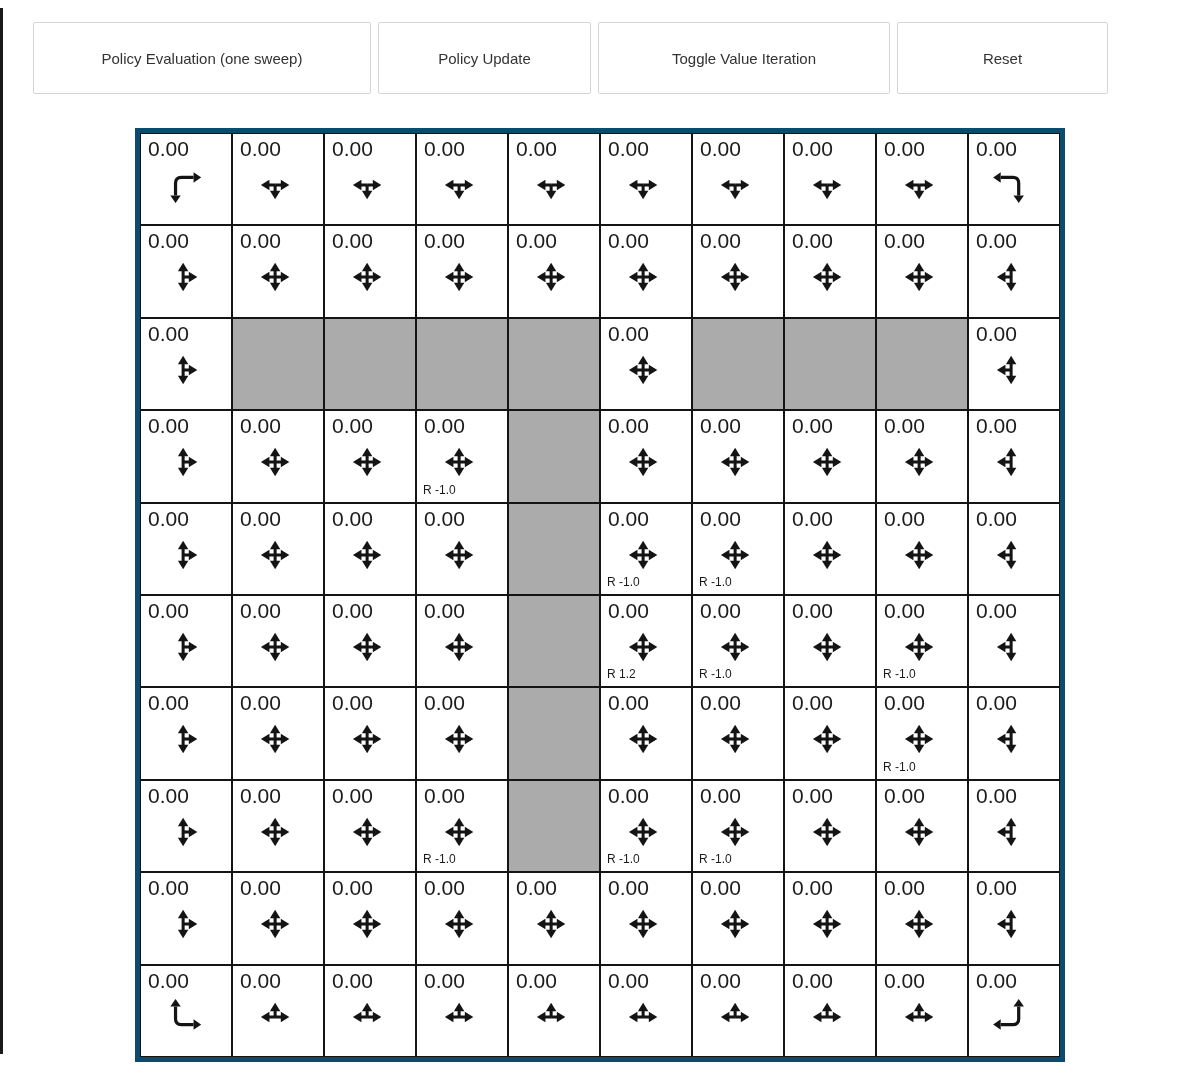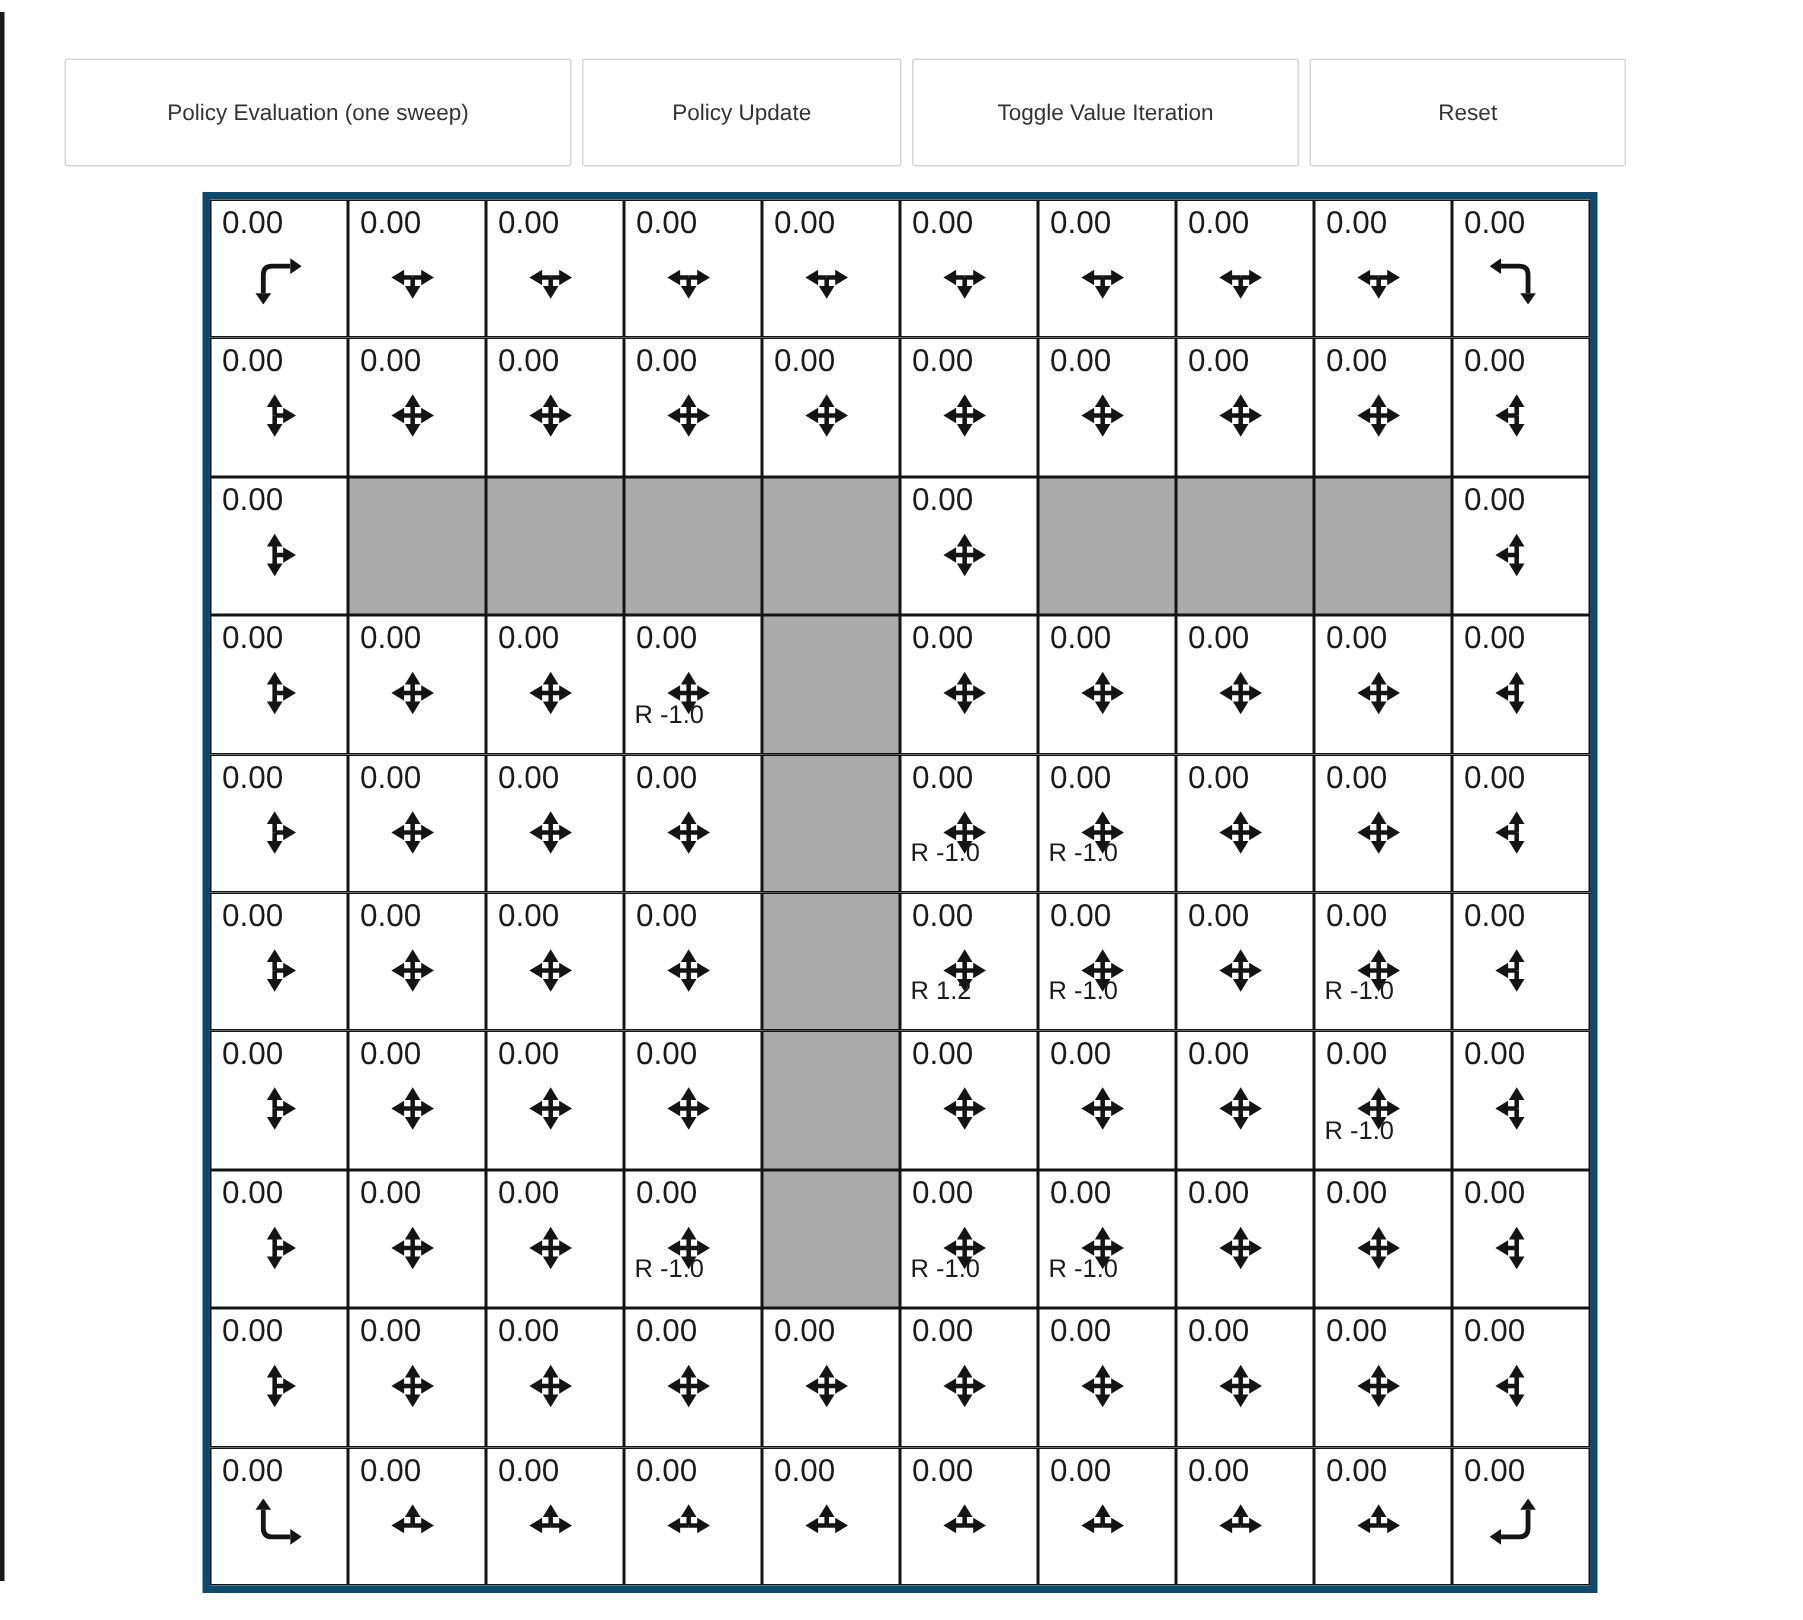--- a/index.html
+++ b/index.html
@@ -1,46 +1,46 @@
 <!DOCTYPE html>
 <html><head>
 <meta charset="utf-8">
 <style>
   html,body{margin:0;padding:0;}
   body{
     width:1202px;height:1080px;position:relative;overflow:hidden;
     background:#ffffff;font-family:"Liberation Sans",sans-serif;
   }
   .edge-line{position:absolute;left:0;top:8px;width:3px;height:1046px;background:#1a1a1a;}
-  .toolbar{position:absolute;left:43px;top:22px;display:flex;gap:7px;margin-top:17px;}
+  .toolbar{position:absolute;left:33px;top:22px;display:flex;gap:7px;}
   .btn{
     height:72px;background:#fff;border:1px solid #d6d6d6;border-radius:2px;
     font-size:15px;color:#333;display:flex;align-items:center;justify-content:center;
     font-family:"Liberation Sans",sans-serif;cursor:pointer;box-sizing:border-box;padding:0;
   }
   .btn.b0{width:338px;}
   .btn.b1{width:213px;}
-  .btn.b2{width:258px;}
+  .btn.b2{width:292px;}
   .btn.b3{width:211px;}
   .gridworld{
     position:absolute;left:135px;top:128px;
     display:grid;grid-template-columns:repeat(10,92px);grid-auto-rows:92.4px;
     border:5px solid #0c4a6e;
   }
   .cell{
     position:relative;background:#ffffff;border:1px solid #141414;box-sizing:border-box;
   }
   .cell.wall{background:#ababab;}
   .val{
     position:absolute;left:7px;top:3px;font-size:21px;color:#1b1b1b;
     font-family:"Liberation Sans",sans-serif;white-space:nowrap;
   }
   .arrow{position:absolute;left:50%;top:33px;transform:translateX(-58%);line-height:0;}
   .reward{
-    position:absolute;left:6px;bottom:15px;font-size:17px;color:#1b1b1b;
+    position:absolute;left:6px;bottom:5px;font-size:12px;color:#1b1b1b;
     font-family:"Liberation Sans",sans-serif;white-space:nowrap;
   }
 </style>
 </head>
 <body>
 
 <div class="edge-line"></div>
 
 <div class="toolbar">
   <button class="btn b0">Policy Evaluation (one sweep)</button>

